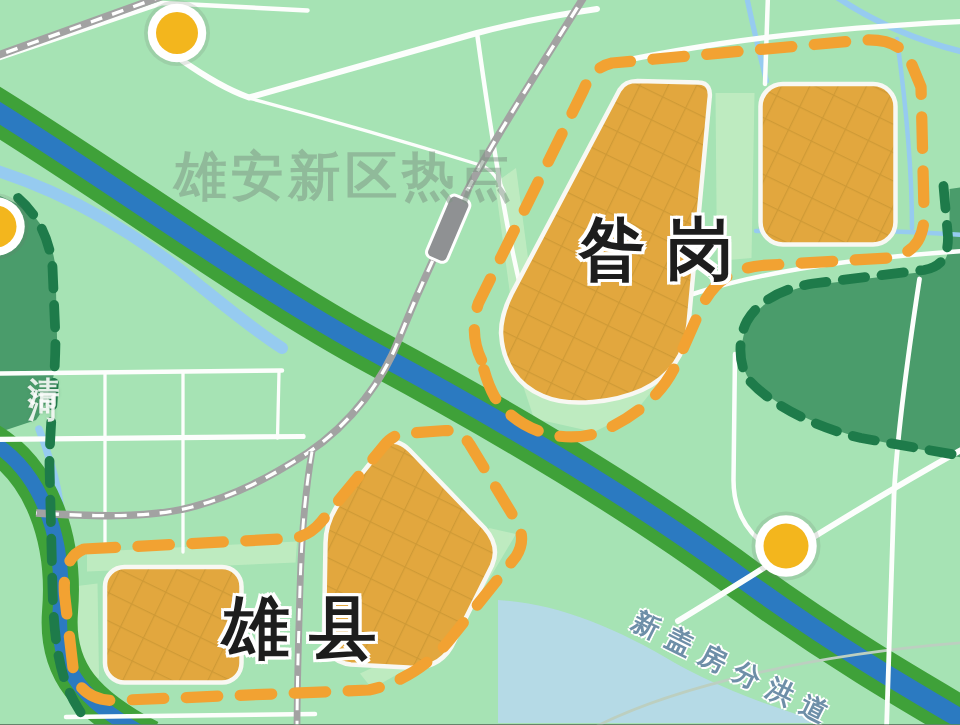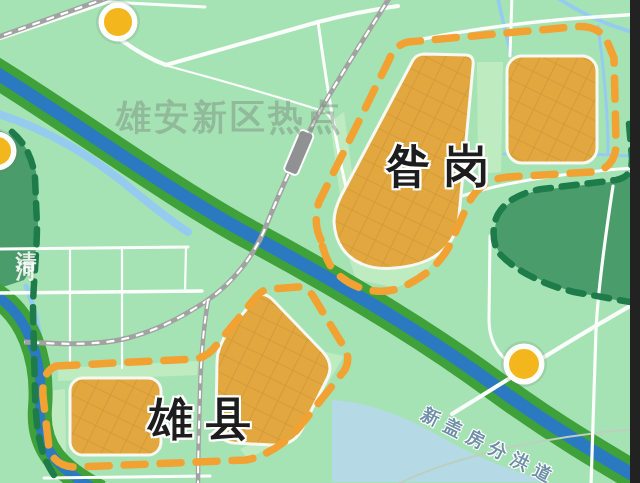--- a/index.html
+++ b/index.html
@@ -1,20 +1,19 @@
 <!DOCTYPE html>
 <html><head>
 <meta charset="utf-8">
 <style>
   html,body{margin:0;padding:0;background:#222;}
   .map{
-    position:relative;width:592px;height:483px;overflow:hidden;
-    font-family:Liberation Serif, serif;
+    position:relative;width:640px;height:483px;overflow:hidden;
+    font-family:Liberation Mono, monospace;
     background:#a6e3b4;
-    padding-left:38px;
   }
   .map svg{position:absolute;left:0;top:0;width:640px;height:483px;display:block;}
   .map-label{
     position:absolute;font-weight:700;color:#1d1d1d;font-size:45px;letter-spacing:13px;white-space:nowrap;
     text-shadow:-2px -2px 0 #fff,2px -2px 0 #fff,-2px 2px 0 #fff,2px 2px 0 #fff,
                  -2px 0 0 #fff,2px 0 0 #fff,0 -2px 0 #fff,0 2px 0 #fff;
   }
   .lbl-zangang{left:386px;top:136px;}
   .lbl-xiongxian{left:148px;top:389px;}
   .watermark{

